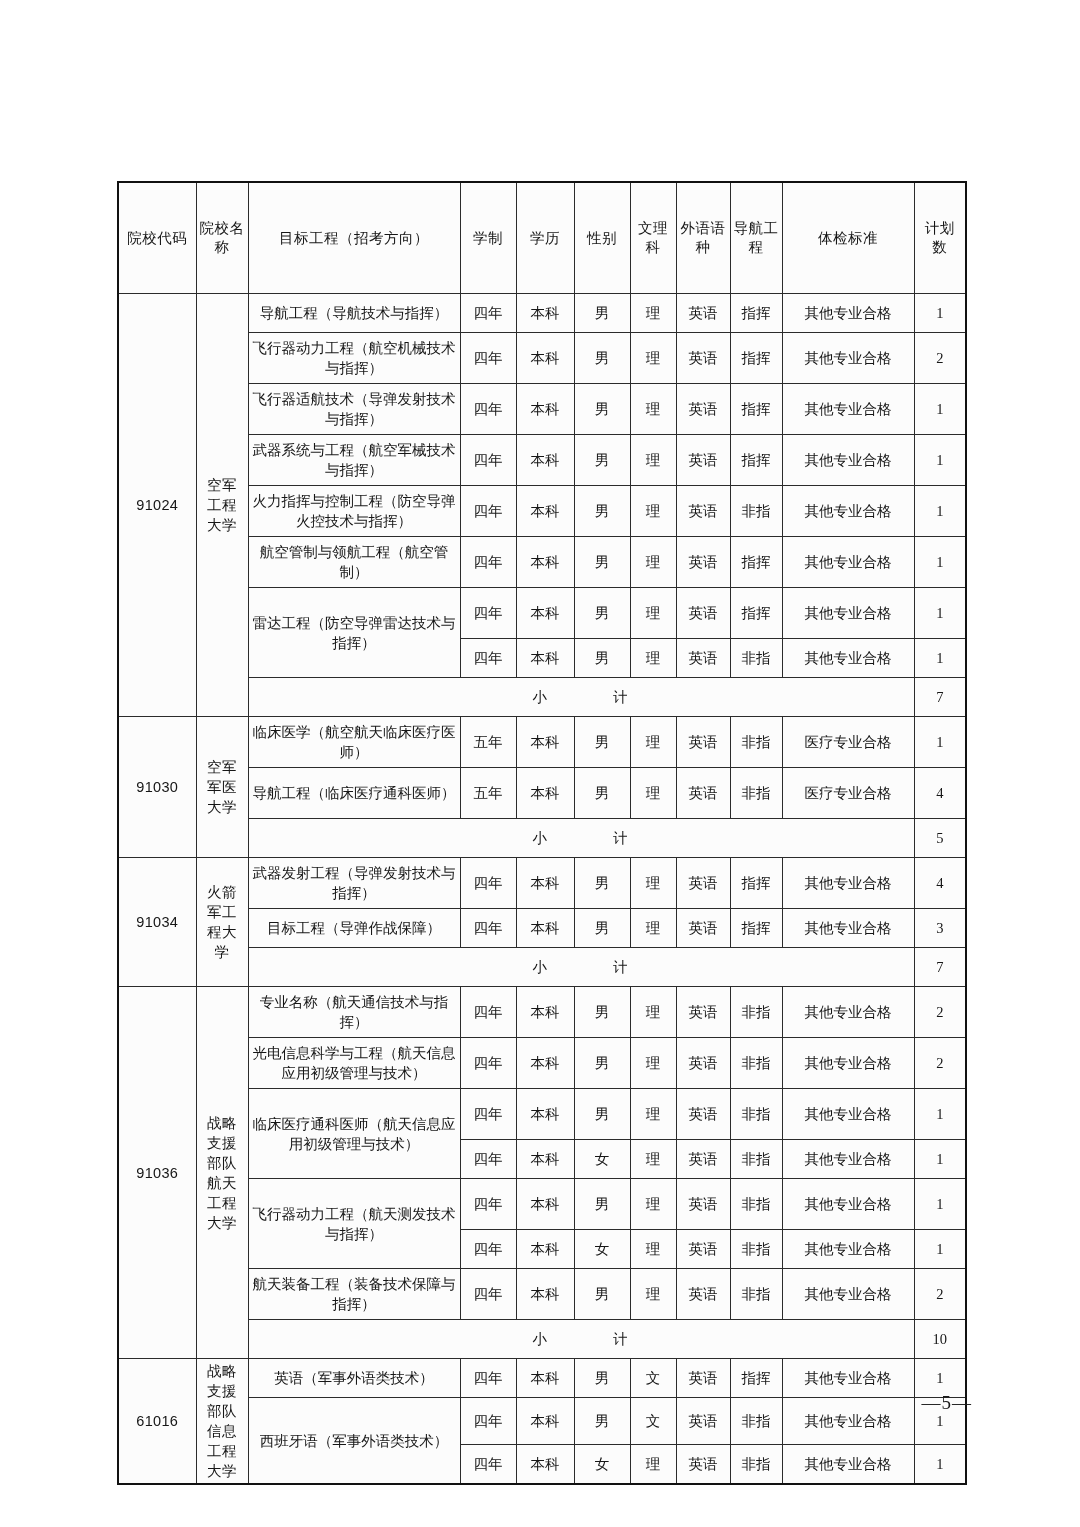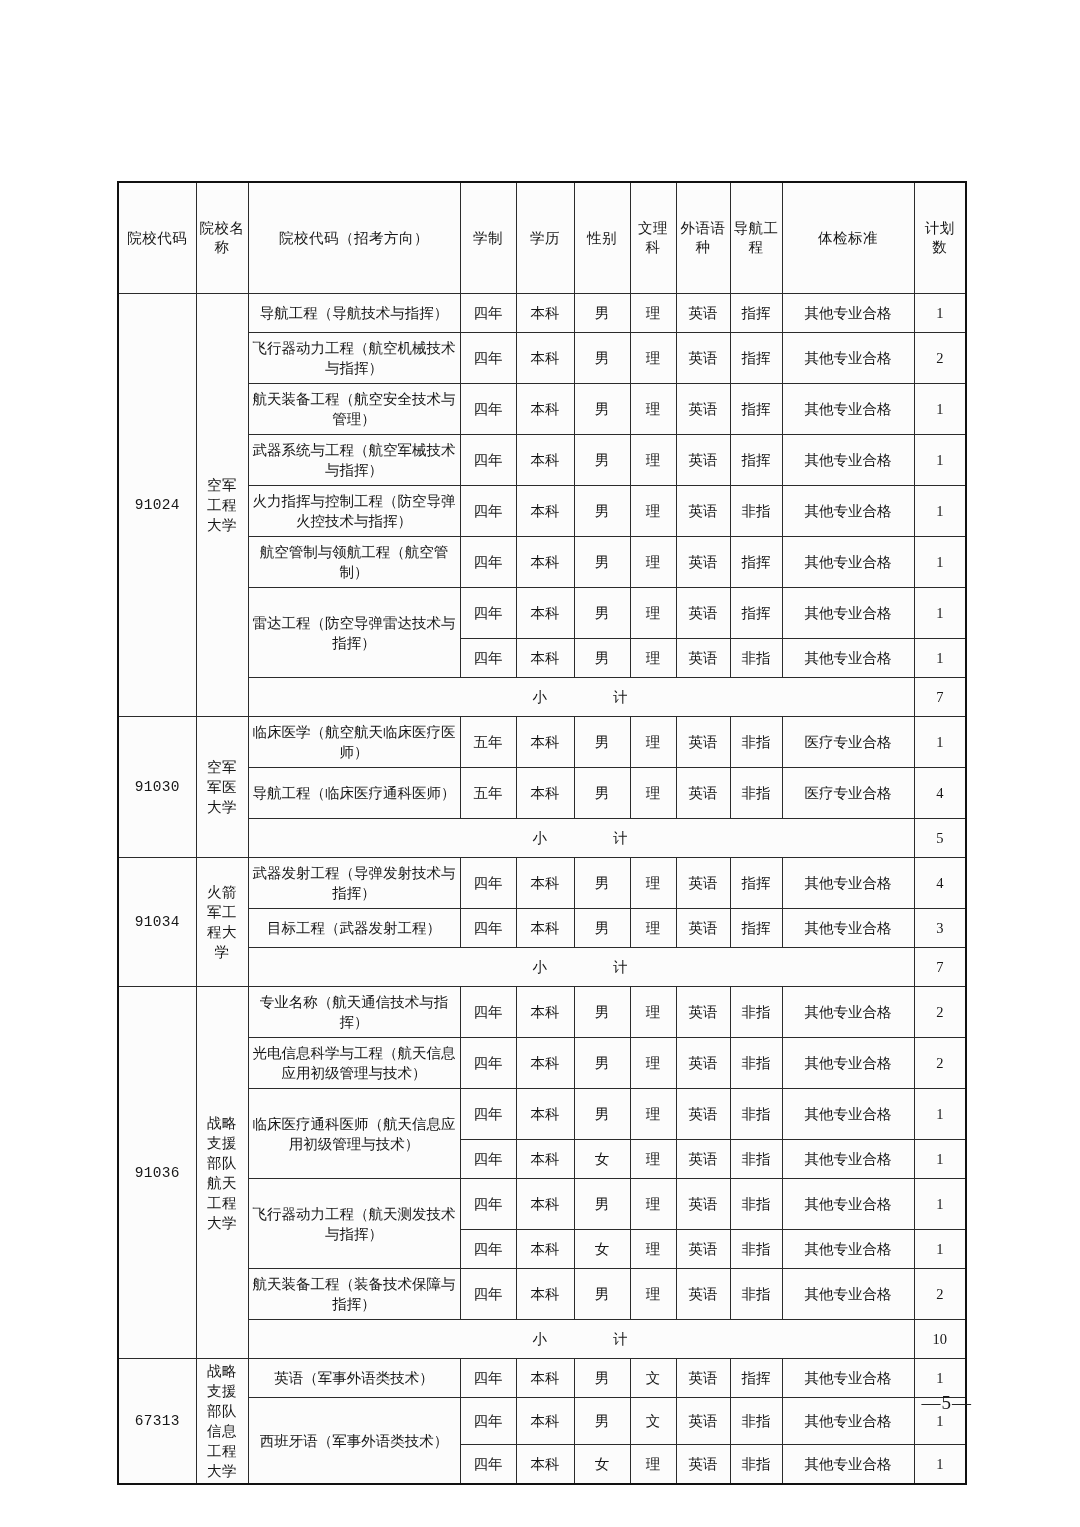--- a/index.html
+++ b/index.html
@@ -62,21 +62,21 @@
     text-align: left;
     padding-left: 8px;
     padding-right: 6px;
     line-height: 1.45;
   }
   .uni-cell {
     line-height: 1.3;
     letter-spacing: 0.5px;
   }
   .code-cell {
-    font-family: Liberation Mono, monospace;
+    font-family: Liberation Sans, sans-serif;
     font-size: 15px;
     letter-spacing: 0.3px;
   }
   .subtotal-label {
     text-align: center;
     letter-spacing: 2px;
     margin-left: 27px;
   }
   .subtotal-label .sp {
     display: inline-block;
@@ -131,21 +131,21 @@
           <col class="c-wl">
           <col class="c-lang">
         <col class="c-cat">
           <col class="c-phys">
           <col class="c-plan">
       </colgroup>
       <thead>
         <tr>
           <td><span class="vtxt">院校代码</span></td>
           <td><span class="vtxt">院校名称</span></td>
-          <td><span>院校代码（招考方向）</span></td>
+          <td><span>目标工程（招考方向）</span></td>
           <td><span>学制</span></td>
           <td><span>学历</span></td>
           <td><span>性别</span></td>
           <td><span class="vtxt">文理科</span></td>
           <td><span class="vtxt">外语语种</span></td>
           <td><span class="vtxt">导航工程</span></td>
           <td><span>体检标准</span></td>
           <td><span class="vtxt">计划数</span></td>
         </tr>
       </thead>
@@ -168,21 +168,21 @@
             <td>四年</td>
             <td>本科</td>
             <td>男</td>
             <td>理</td>
             <td>英语</td>
             <td>指挥</td>
             <td>其他专业合格</td>
             <td class="num">2</td>
           </tr>
           <tr class="row-2l">
-            <td class="major-cell">航天装备工程（航空安全技术与管理）</td>
+            <td class="major-cell">飞行器适航技术（导弹发射技术与指挥）</td>
             <td>四年</td>
             <td>本科</td>
             <td>男</td>
             <td>理</td>
             <td>英语</td>
             <td>指挥</td>
             <td>其他专业合格</td>
             <td class="num">1</td>
           </tr>
           <tr class="row-2l">
@@ -278,21 +278,21 @@
             <td>四年</td>
             <td>本科</td>
             <td>男</td>
             <td>理</td>
             <td>英语</td>
             <td>指挥</td>
             <td>其他专业合格</td>
             <td class="num">4</td>
           </tr>
           <tr class="row-1l">
-            <td class="major-cell">目标工程（武器发射工程）</td>
+            <td class="major-cell">目标工程（导弹作战保障）</td>
             <td>四年</td>
             <td>本科</td>
             <td>男</td>
             <td>理</td>
             <td>英语</td>
             <td>指挥</td>
             <td>其他专业合格</td>
             <td class="num">3</td>
           </tr>
           <tr class="row-1l">
@@ -374,21 +374,21 @@
             <td>英语</td>
             <td>非指</td>
             <td>其他专业合格</td>
             <td class="num">2</td>
           </tr>
           <tr class="row-1l">
             <td class="subtotal-label" colspan="8"><span>小</span><span class="sp"></span><span>计</span></td>
             <td class="num">10</td>
           </tr>
           <tr class="row-1l">
-            <td class="code-cell" rowspan="3">67313</td>
+            <td class="code-cell" rowspan="3">61016</td>
             <td class="uni-cell" rowspan="3">战略<br>支援<br>部队<br>信息<br>工程<br>大学</td>
             <td class="major-cell">英语（军事外语类技术）</td>
             <td>四年</td>
             <td>本科</td>
             <td>男</td>
             <td>文</td>
             <td>英语</td>
             <td>指挥</td>
             <td>其他专业合格</td>
             <td class="num">1</td>

